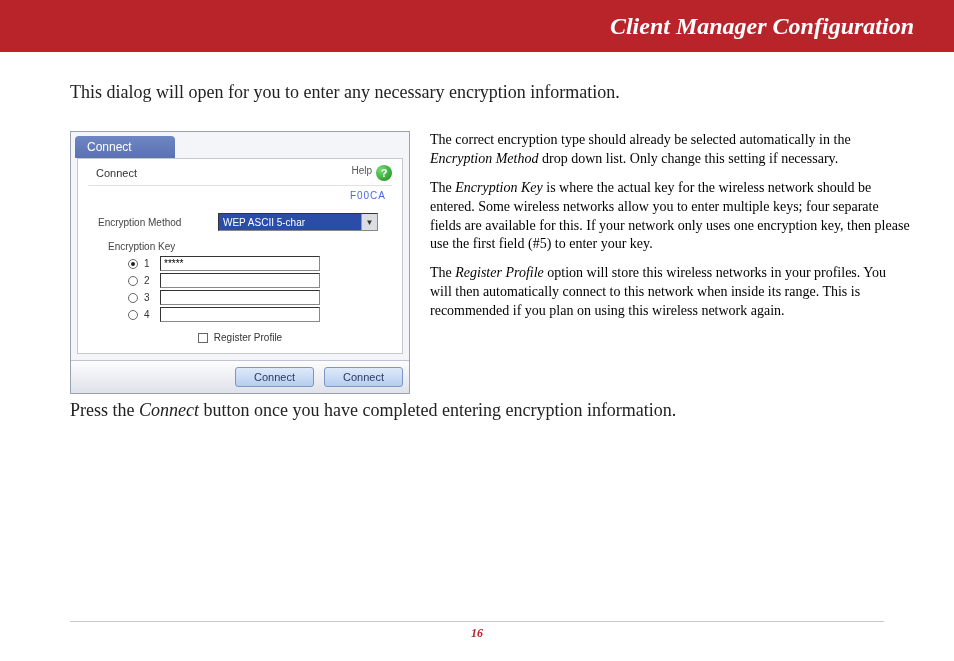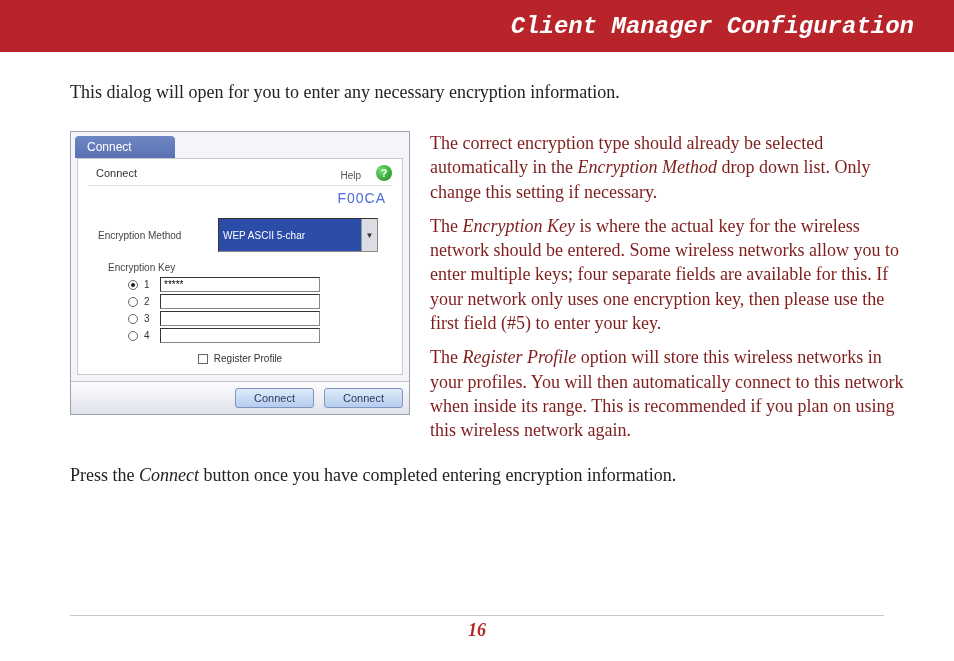--- a/index.html
+++ b/index.html
@@ -18,21 +18,21 @@
     display: flex;
     align-items: center;
     justify-content: flex-end;
     padding-right: 40px;
   }
   .red-band h1 {
     color: #fff;
     font-style: italic;
     font-weight: bold;
     font-size: 24px;
-    font-family: Liberation Mono, monospace;
+    font-family: Liberation Serif, serif;
   }
   .content {
     padding: 30px 44px 0 70px;
   }
   .intro {
     font-size: 18px;
     color: #222;
     margin-bottom: 28px;
   }
   .row {
@@ -72,61 +72,61 @@
     align-items: center;
     border-bottom: 1px solid #e0e0e6;
     padding-bottom: 4px;
   }
   .panel-top .tab {
     font-size: 11px;
     padding: 2px 8px;
   }
   .help {
     display: flex;
-    align-items: flex-end;
-    gap: 15px;
+    align-items: flex-start;
+    gap: 4px;
     font-size: 10px;
     color: #555;
   }
   .help-icon {
     width: 16px;
     height: 16px;
     border-radius: 50%;
     background: radial-gradient(circle at 30% 30%, #6fdc6f, #1a8a1a);
     color: #fff;
     font-weight: bold;
     display: flex;
     align-items: center;
     justify-content: center;
     font-size: 11px;
   }
   .network-id {
     text-align: right;
     color: #4a6bd8;
-    font-size: 14px;
+    font-size: 10px;
     letter-spacing: 1px;
     padding: 4px 6px 8px 0;
   }
   .field-row {
     display: flex;
     align-items: center;
     gap: 10px;
     margin: 4px 0 10px 10px;
   }
   .field-row label {
     width: 110px;
     font-size: 10px;
     color: #444;
   }
   .select {
     display: flex;
     align-items: center;
     border: 1px inset #888;
     background: #fff;
-    height: 34px;
+    height: 18px;
     width: 160px;
   }
   .select span {
     flex: 1;
     background: #2b4da8;
     color: #fff;
     font-size: 10px;
     padding: 1px 4px;
     height: 100%;
     display: flex;
@@ -209,49 +209,49 @@
   .btn {
     background: linear-gradient(#dfeaf9,#b6cdef);
     border: 1px solid #7f95c2;
     border-radius: 3px;
     font-size: 11px;
     color: #2b3a63;
     padding: 3px 18px;
     font-family: Tahoma, sans-serif;
   }
   .body-text p {
-    font-size: 18px;
-    color: #7f1d1d;
+    font-size: 14px;
+    color: #000000;
     margin-bottom: 10px;
     line-height: 1.35;
   }
   .body-text em { font-style: italic; }
   .after {
     font-size: 18px;
     color: #222;
-    margin-top: 10px;
+    margin-top: 4px;
     line-height: 1.35;
   }
   .footer {
     position: absolute;
     bottom: 20px;
     left: 70px;
     right: 70px;
     text-align: center;
   }
   .footer .line {
     border-top: 1px solid #c9c9c9;
     box-shadow: 0 1px 0 #fff;
     margin-bottom: 4px;
   }
   .footer .num {
     color: #b8242a;
     font-style: italic;
     font-weight: bold;
-    font-size: 18px;
+    font-size: 12px;
     font-family: Georgia, serif;
   }
 </style>
 </head>
 <body>
 
 <div class="red-band">
   <h1>Client Manager Configuration</h1>
 </div>
 

